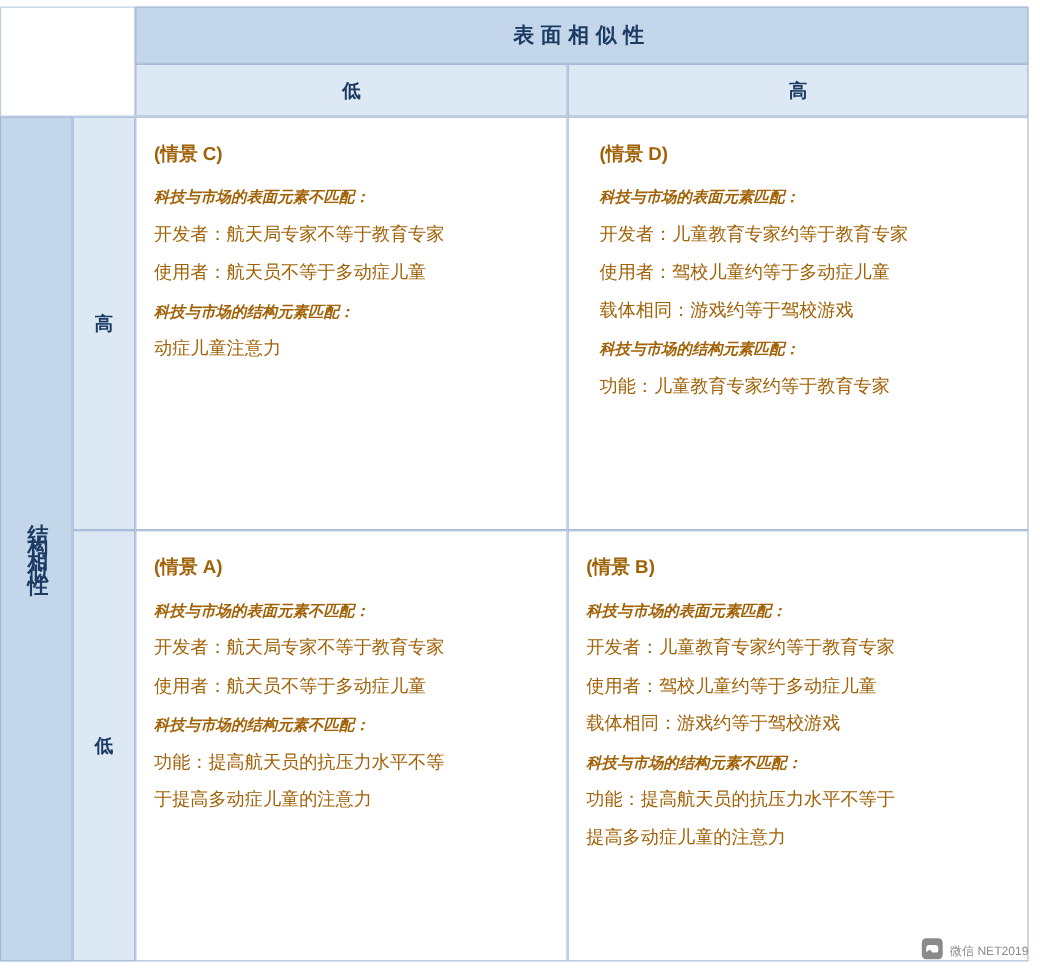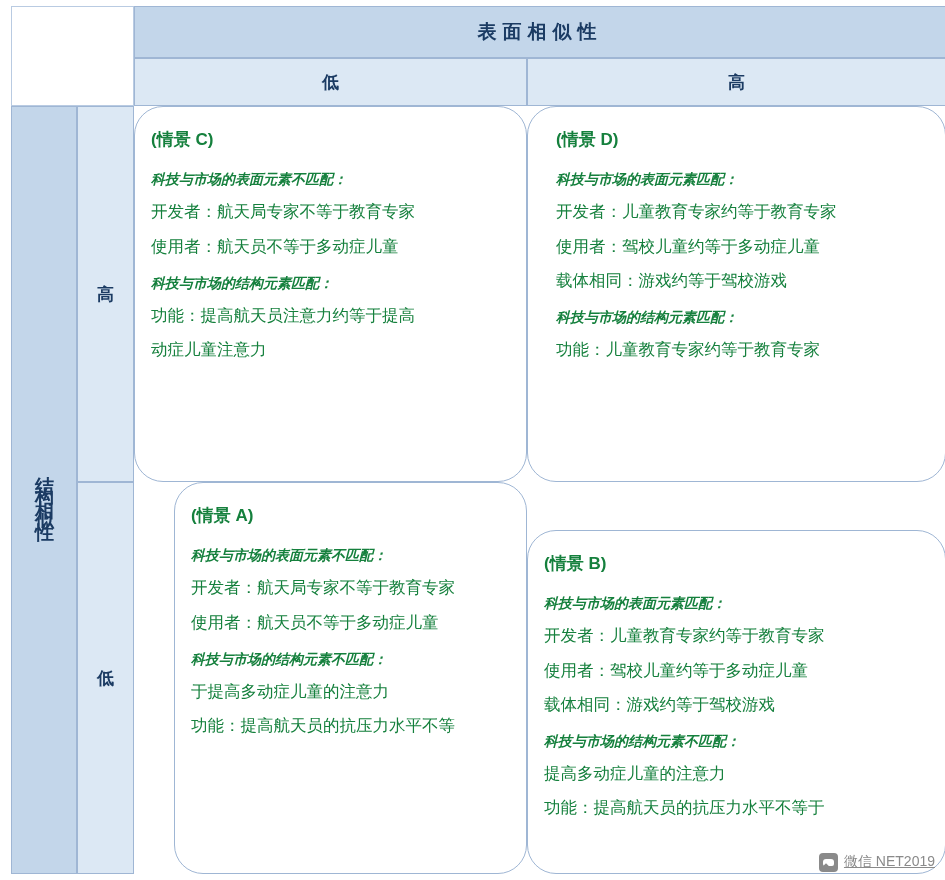--- a/index.html
+++ b/index.html
@@ -11,21 +11,21 @@
     width: 945px;
     height: 880px;
     font-family: "Liberation Sans", "DejaVu Sans", sans-serif;
     color: #1a1a1a;
     position: relative;
     overflow: hidden;
   }
 
   .matrix {
     position: absolute;
-    left: 11px;
+    left: 0;
     top: 6px;
     width: 935px;
     height: 868px;
     display: grid;
     grid-template-columns: 66px 57px 393px 419px;
     grid-template-rows: 52px 48px 376px 392px;
     box-sizing: border-box;
   }
 
   .cell {
@@ -101,55 +101,52 @@
     color: #1b3b63;
   }
   .row-sub-high { grid-column: 2 / 3; grid-row: 3 / 4; }
   .row-sub-low  { grid-column: 2 / 3; grid-row: 4 / 5; }
 
   .quad {
     background: #ffffff;
     padding: 16px 14px 10px 16px;
     font-size: 16.5px;
     line-height: 1.95;
-    color: #15803d;
-    border-radius: 29px;
+    color: #a16207;
   }
   .q-c { grid-column: 3 / 4; grid-row: 3 / 4; }
   .q-d { grid-column: 4 / 5; grid-row: 3 / 4; padding-left: 28px; }
-  .q-a { grid-column: 3 / 4; grid-row: 4 / 5; margin-left: 40px; }
-  .q-b { grid-column: 4 / 5; grid-row: 4 / 5; margin-top: 48px; }
+  .q-a { grid-column: 3 / 4; grid-row: 4 / 5; }
+  .q-b { grid-column: 4 / 5; grid-row: 4 / 5; }
 
   .quad .title {
     font-weight: bold;
     font-size: 17px;
     margin: 0 0 10px 0;
   }
   .quad .sub {
     font-weight: bold;
     font-style: italic;
     font-size: 14px;
     margin: 6px 0 4px 0;
   }
   .quad .line {
     margin: 2px 0;
     text-indent: 0;
-    font-family: Liberation Mono, monospace;
   }
 
   .watermark {
     position: absolute;
     right: 10px;
     bottom: 8px;
     display: flex;
-    align-items: flex-start;
+    align-items: flex-end;
     gap: 6px;
     color: #8a8a8a;
-    font-size: 14px;
-    text-decoration: underline;
+    font-size: 11px;
   }
   .wm-logo {
     width: 19px;
     height: 19px;
     border-radius: 4px;
     background: #8a8a8a;
     position: relative;
     flex: none;
   }
   .wm-logo:before {
@@ -195,53 +192,52 @@
   <div class="cell row-sub row-sub-low">
     <span>低</span>
   </div>
 
   <div class="cell quad q-c">
     <p class="title">(情景 C)</p>
     <p class="sub">科技与市场的表面元素不匹配：</p>
     <p class="line">开发者：航天局专家不等于教育专家</p>
     <p class="line">使用者：航天员不等于多动症儿童</p>
     <p class="sub">科技与市场的结构元素匹配：</p>
-    <p class="line">功能：提高航天员注意力约等于提高</p>
     <p class="line">动症儿童注意力</p>
   </div>
 
   <div class="cell quad q-d">
     <p class="title">(情景 D)</p>
     <p class="sub">科技与市场的表面元素匹配：</p>
     <p class="line">开发者：儿童教育专家约等于教育专家</p>
     <p class="line">使用者：驾校儿童约等于多动症儿童</p>
     <p class="line">载体相同：游戏约等于驾校游戏</p>
     <p class="sub">科技与市场的结构元素匹配：</p>
     <p class="line">功能：儿童教育专家约等于教育专家</p>
   </div>
 
   <div class="cell quad q-a">
     <p class="title">(情景 A)</p>
     <p class="sub">科技与市场的表面元素不匹配：</p>
     <p class="line">开发者：航天局专家不等于教育专家</p>
     <p class="line">使用者：航天员不等于多动症儿童</p>
     <p class="sub">科技与市场的结构元素不匹配：</p>
+    <p class="line">功能：提高航天员的抗压力水平不等</p>
     <p class="line">于提高多动症儿童的注意力</p>
-    <p class="line">功能：提高航天员的抗压力水平不等</p>
   </div>
 
   <div class="cell quad q-b">
     <p class="title">(情景 B)</p>
     <p class="sub">科技与市场的表面元素匹配：</p>
     <p class="line">开发者：儿童教育专家约等于教育专家</p>
     <p class="line">使用者：驾校儿童约等于多动症儿童</p>
     <p class="line">载体相同：游戏约等于驾校游戏</p>
     <p class="sub">科技与市场的结构元素不匹配：</p>
+    <p class="line">功能：提高航天员的抗压力水平不等于</p>
     <p class="line">提高多动症儿童的注意力</p>
-    <p class="line">功能：提高航天员的抗压力水平不等于</p>
   </div>
 
 </div>
 
 <div class="watermark">
   <span class="wm-logo"></span>
   <span>微信 NET2019</span>
 </div>
 
 </body></html>

